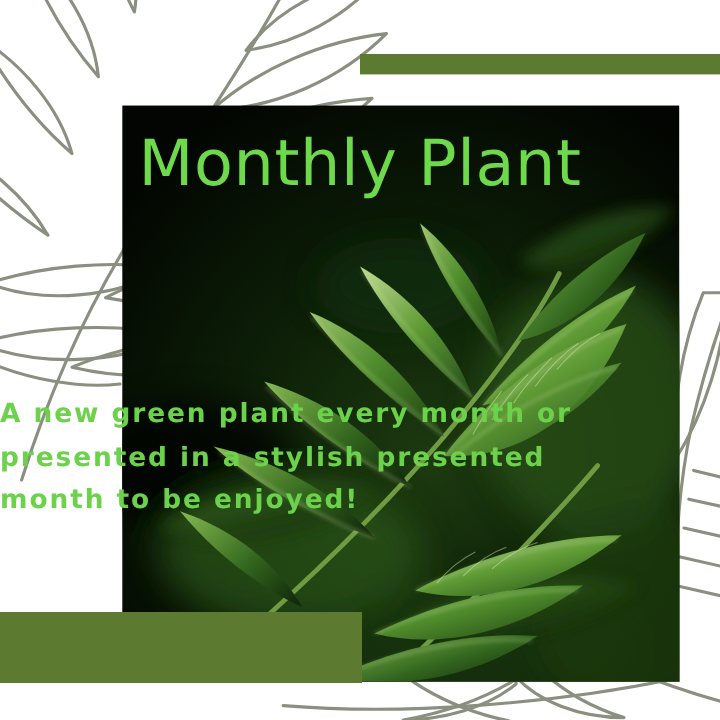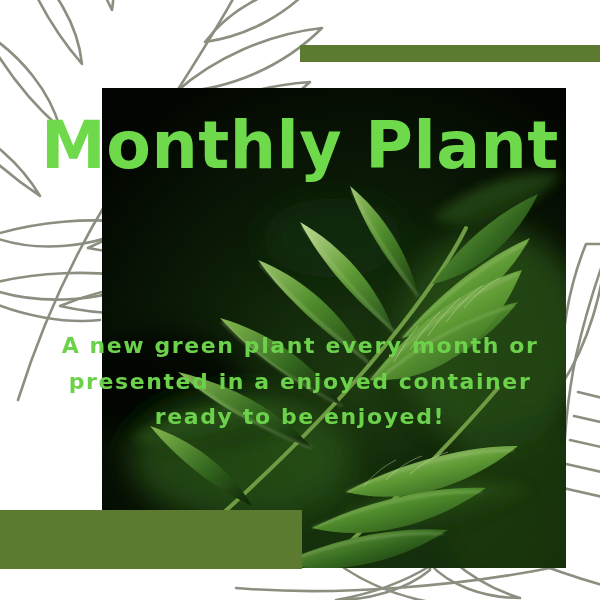--- a/index.html
+++ b/index.html
@@ -67,34 +67,33 @@
 
   
   .headline {
     position: absolute;
     left: 0px;
     top: 96px;
     width: 600px;
     text-align: center;
     color: #6dd94b;
     font-family: "DejaVu Sans", sans-serif;
-    font-weight: bold;
-    font-size: 65px;
+    font-weight: normal;
+    font-size: 53px;
     line-height: 1.55;
     letter-spacing: 0.5px;
     white-space: nowrap;
   }
   .headline .hl-line { display: block; }
 
   .subcopy {
     position: absolute;
     left: 0px;
     top: 328px;
     width: 600px;
-    text-align: center;
     color: #6dd24b;
     font-family: "DejaVu Sans", sans-serif;
     font-weight: bold;
     font-size: 22px;
     line-height: 1.62;
     letter-spacing: 1.6px;
     white-space: nowrap;
   }
   .subcopy .sc-line { display: block; }
 </style>
@@ -270,17 +269,17 @@
   </div>
 
   <div class="bar-bottom"></div>
 
   <div class="headline">
     <span class="hl-line">Monthly Plant</span>
   </div>
 
   <div class="subcopy">
     <span class="sc-line">A new green plant every month or</span>
-    <span class="sc-line">presented in a enjoyed container</span>
-    <span class="sc-line">ready to be enjoyed!</span>
+    <span class="sc-line">presented in a stylish presented</span>
+    <span class="sc-line">month to be enjoyed!</span>
   </div>
 
 </div>
 
 </body></html>

